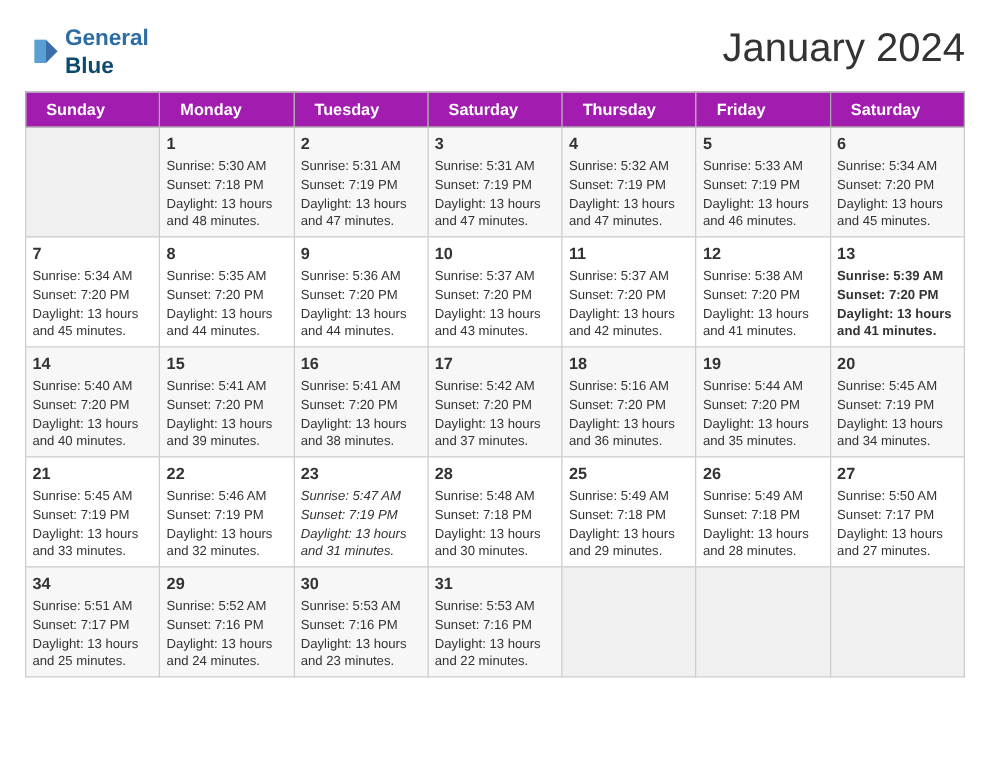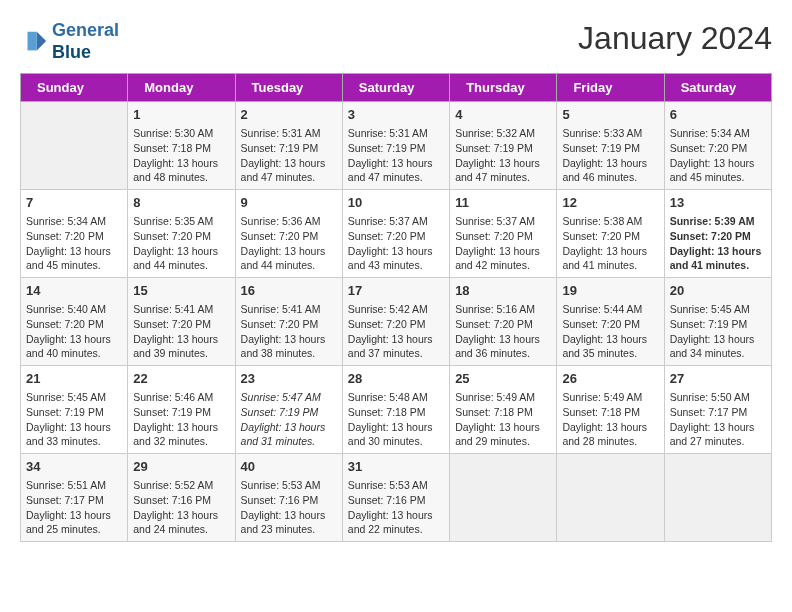--- a/index.html
+++ b/index.html
@@ -328,21 +328,21 @@
 and 25 minutes.</div>
         </td>
         <td>
           <span class="day-number">29</span>
           <div class="cell-content" style="white-space: pre-line;">Sunrise: 5:52 AM
 Sunset: 7:16 PM
 Daylight: 13 hours
 and 24 minutes.</div>
         </td>
         <td>
-          <span class="day-number">40</span>
+          <span class="day-number">30</span>
           <div class="cell-content" style="white-space: pre-line;">Sunrise: 5:53 AM
 Sunset: 7:16 PM
 Daylight: 13 hours
 and 23 minutes.</div>
         </td>
         <td>
           <span class="day-number">31</span>
           <div class="cell-content" style="white-space: pre-line;">Sunrise: 5:53 AM
 Sunset: 7:16 PM
 Daylight: 13 hours

